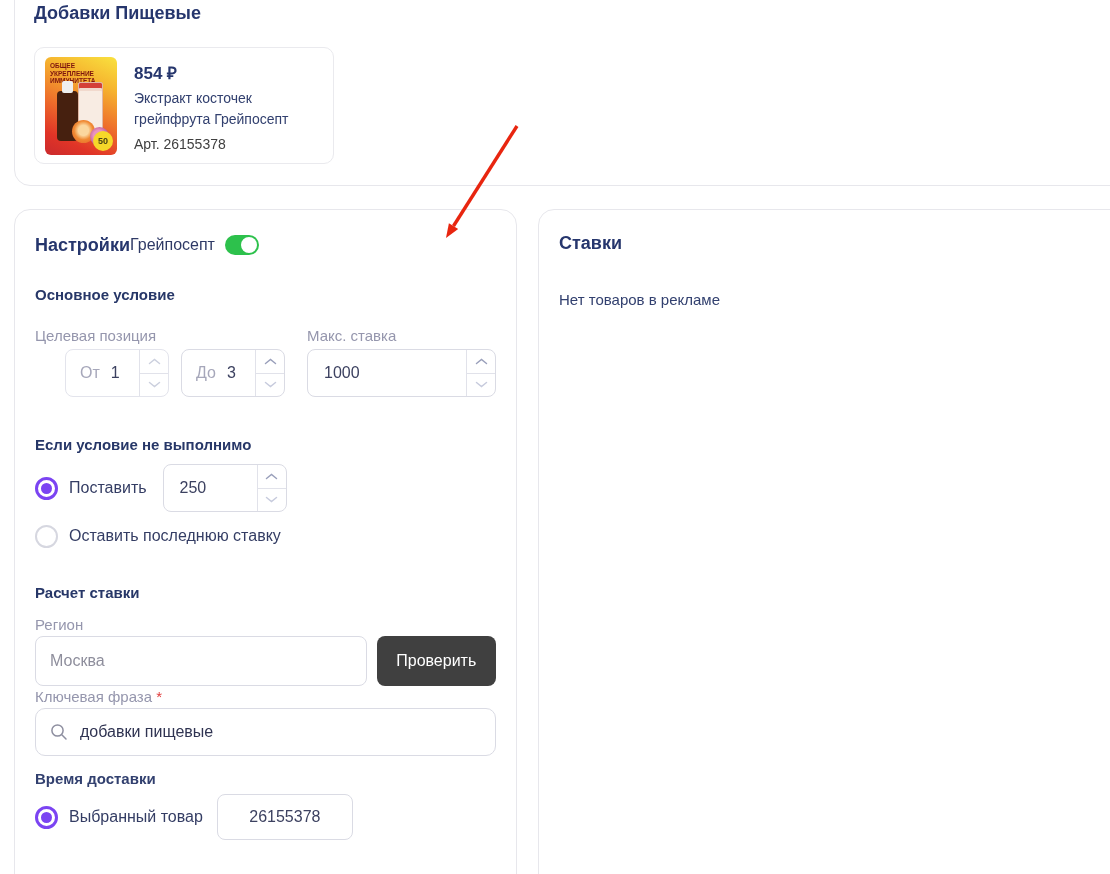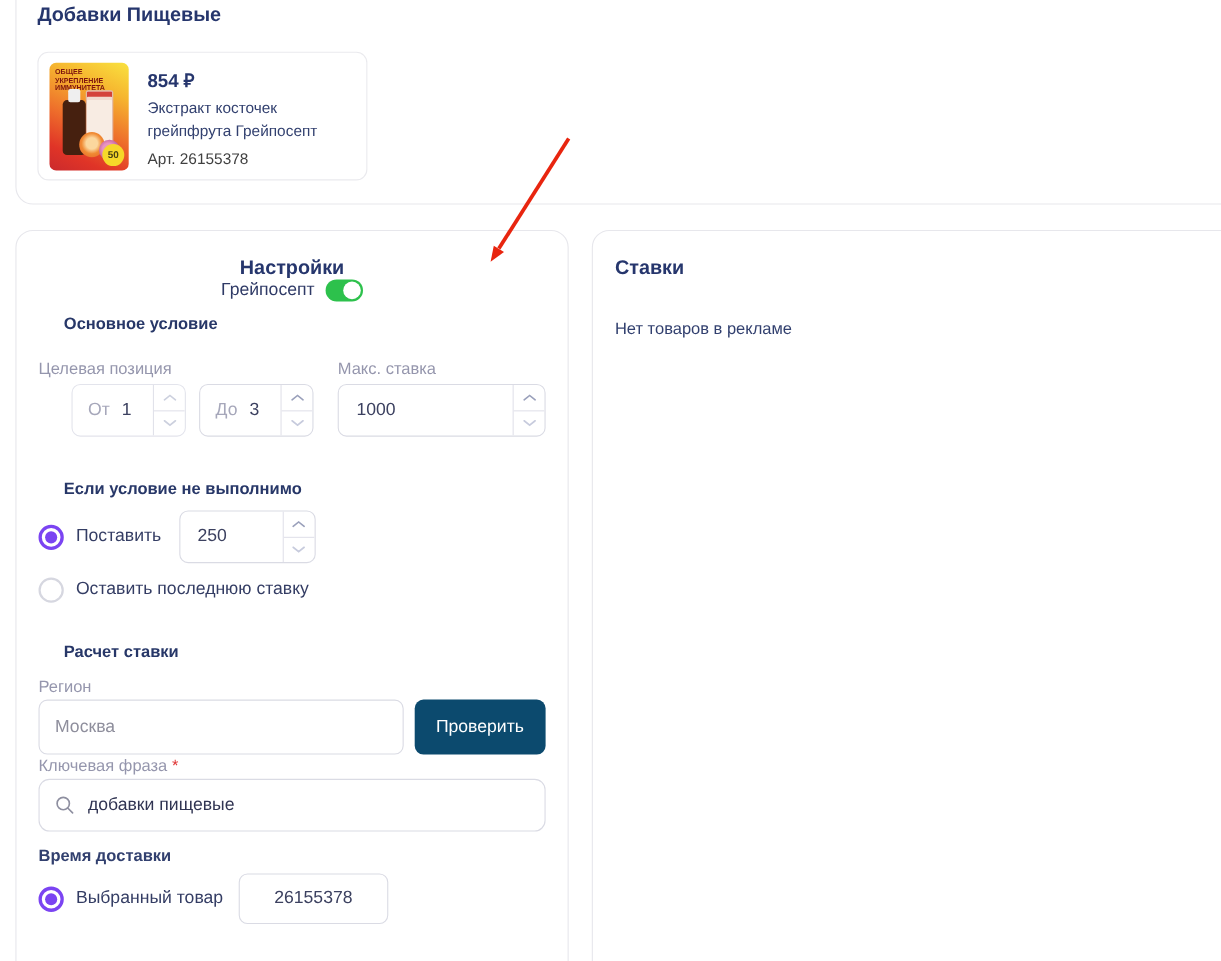--- a/index.html
+++ b/index.html
@@ -29,28 +29,28 @@
   .pimg-badge { position:absolute; right:4px; bottom:4px; width:20px; height:20px; border-radius:50%;
                 background:#f6d829; color:#4a4413; font-size:9px; font-weight:700;
                 display:flex; align-items:center; justify-content:center; }
   .p-price { position:absolute; left:99px; top:13px; font-size:17px; font-weight:700; color:#26366d; }
   .p-name { position:absolute; left:99px; top:40px; font-size:14px; line-height:21px; color:#32406f; }
   .p-sku { position:absolute; left:99px; top:88px; font-size:14px; color:#404040; }
 
   
   .settings-panel { left:14px; top:209px; width:503px; height:700px; }
   .settings-content { padding:23px 20px 0 20px; }
-  .hdr-row { display:flex; justify-content:flex-start; align-items:center; height:24px;flex-direction:column; }
+  .hdr-row { display:flex; justify-content:flex-start; align-items:center; height:24px; }
   .panel-title { font-size:18px; font-weight:700; color:#26366d; }
   .autobidder { display:flex; align-items:center; gap:10px; }
   .autobidder-label { font-size:16px; color:#2f3a66; }
   .toggle { position:relative; width:34px; height:20px; border-radius:10px; background:#2dc14c; cursor:pointer; }
   .toggle .knob { position:absolute; top:2px; right:2px; width:16px; height:16px; border-radius:50%; background:#fff; }
 
-  .sec-h { font-size:15px; font-weight:700; color:#273768;margin-left:23px; }
+  .sec-h { font-size:15px; font-weight:700; color:#273768; }
   .m-main { margin-top:29px; }
   .field-label { font-size:15px; color:#9596ad; }
   .fields-row { display:flex; margin-top:24px; }
   .fcol-label { margin-bottom:5px; }
   .spin-row { display:flex;padding-left:30px; }
 
   .spin-input { display:flex; height:48px; border:1px solid #dadbe4; border-radius:8px; background:#fff; overflow:hidden; }
   .spin-input.dim { border-color:#e3e4ec; }
   .spin-main { display:flex; align-items:center; padding-left:14px; flex:1; }
   .spin-prefix { font-size:16px; color:#a6a7ba; margin-right:11px; }
@@ -73,21 +73,21 @@
   .radio.off { border:2px solid #d6d7e0; }
   .radio-label { font-size:16px; color:#343d64; margin-left:11px; }
   .spin-250 { width:124px; margin-left:16px; }
   .spin-250 .spin-main { padding-left:16px; }
 
   .m-calc { margin-top:36px; }
   .m-region { margin-top:15px; display:block; }
   .region-row { display:flex; margin-top:3px; height:36px; }
   .text-input { height:50px; border:1px solid #dadbe4; border-radius:8px; padding:0 14px; font-size:16px; color:#3c4160; outline:none; }
   .region-input { width:333px; color:#8e8e9c; }
-  .check-btn { margin-left:10px; width:120px; height:50px; background:#0c4a6e; color:#fff; border:none;
+  .check-btn { margin-left:10px; width:120px; height:50px; background:#404040; color:#fff; border:none;
                border-radius:8px; font-size:16px; cursor:pointer; }
 
   .m-keyword { margin-top:16px; display:block; }
   .req { color:#e03a3a; }
   .search-box { margin-top:3px; height:48px; border:1px solid #dadbe4; border-radius:10px;
                 display:flex; align-items:center; padding:0 12px; }
   .search-box svg { flex:none; margin-left:2px; }
   .search-input { border:none; outline:none; flex:1; margin-left:10px; font-size:16px; color:#303452; background:transparent; }
 
   .m-delivery { margin-top:14px; color:#32406f; font-size:15px; font-weight:700; }

